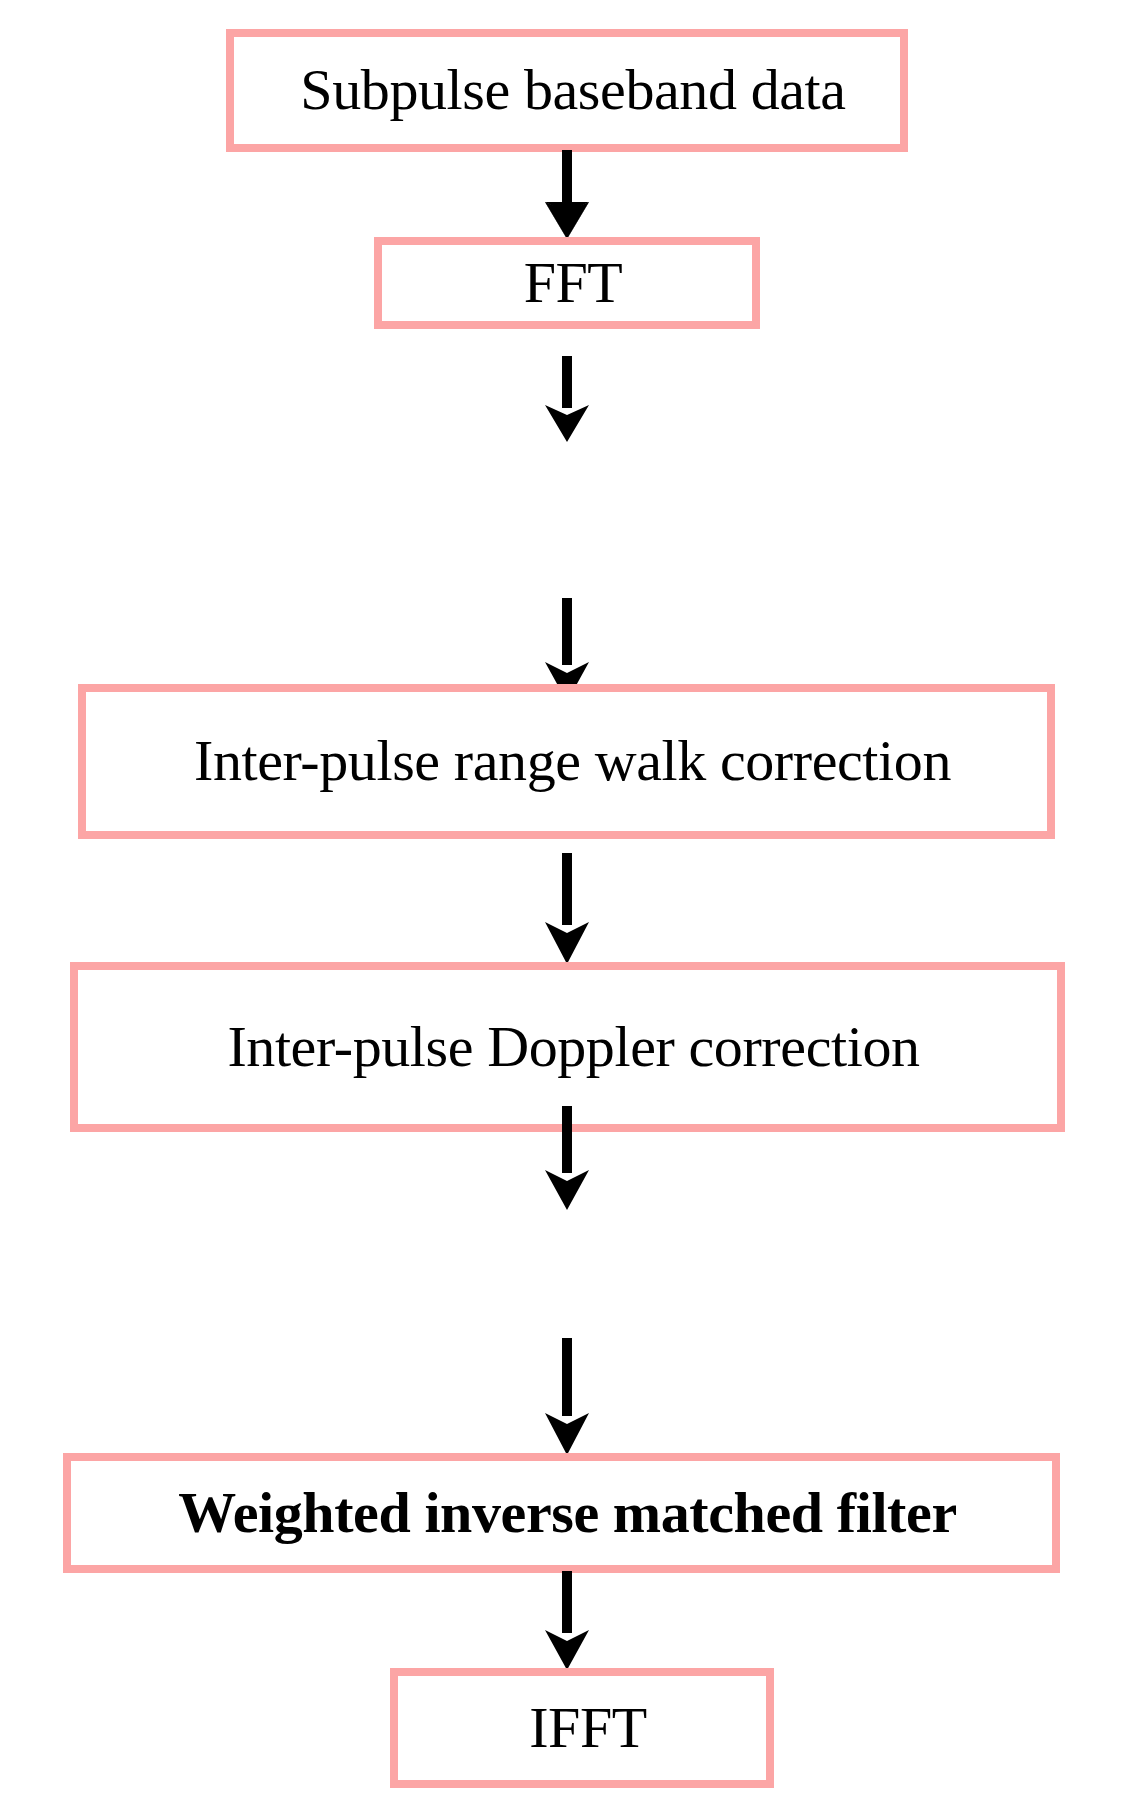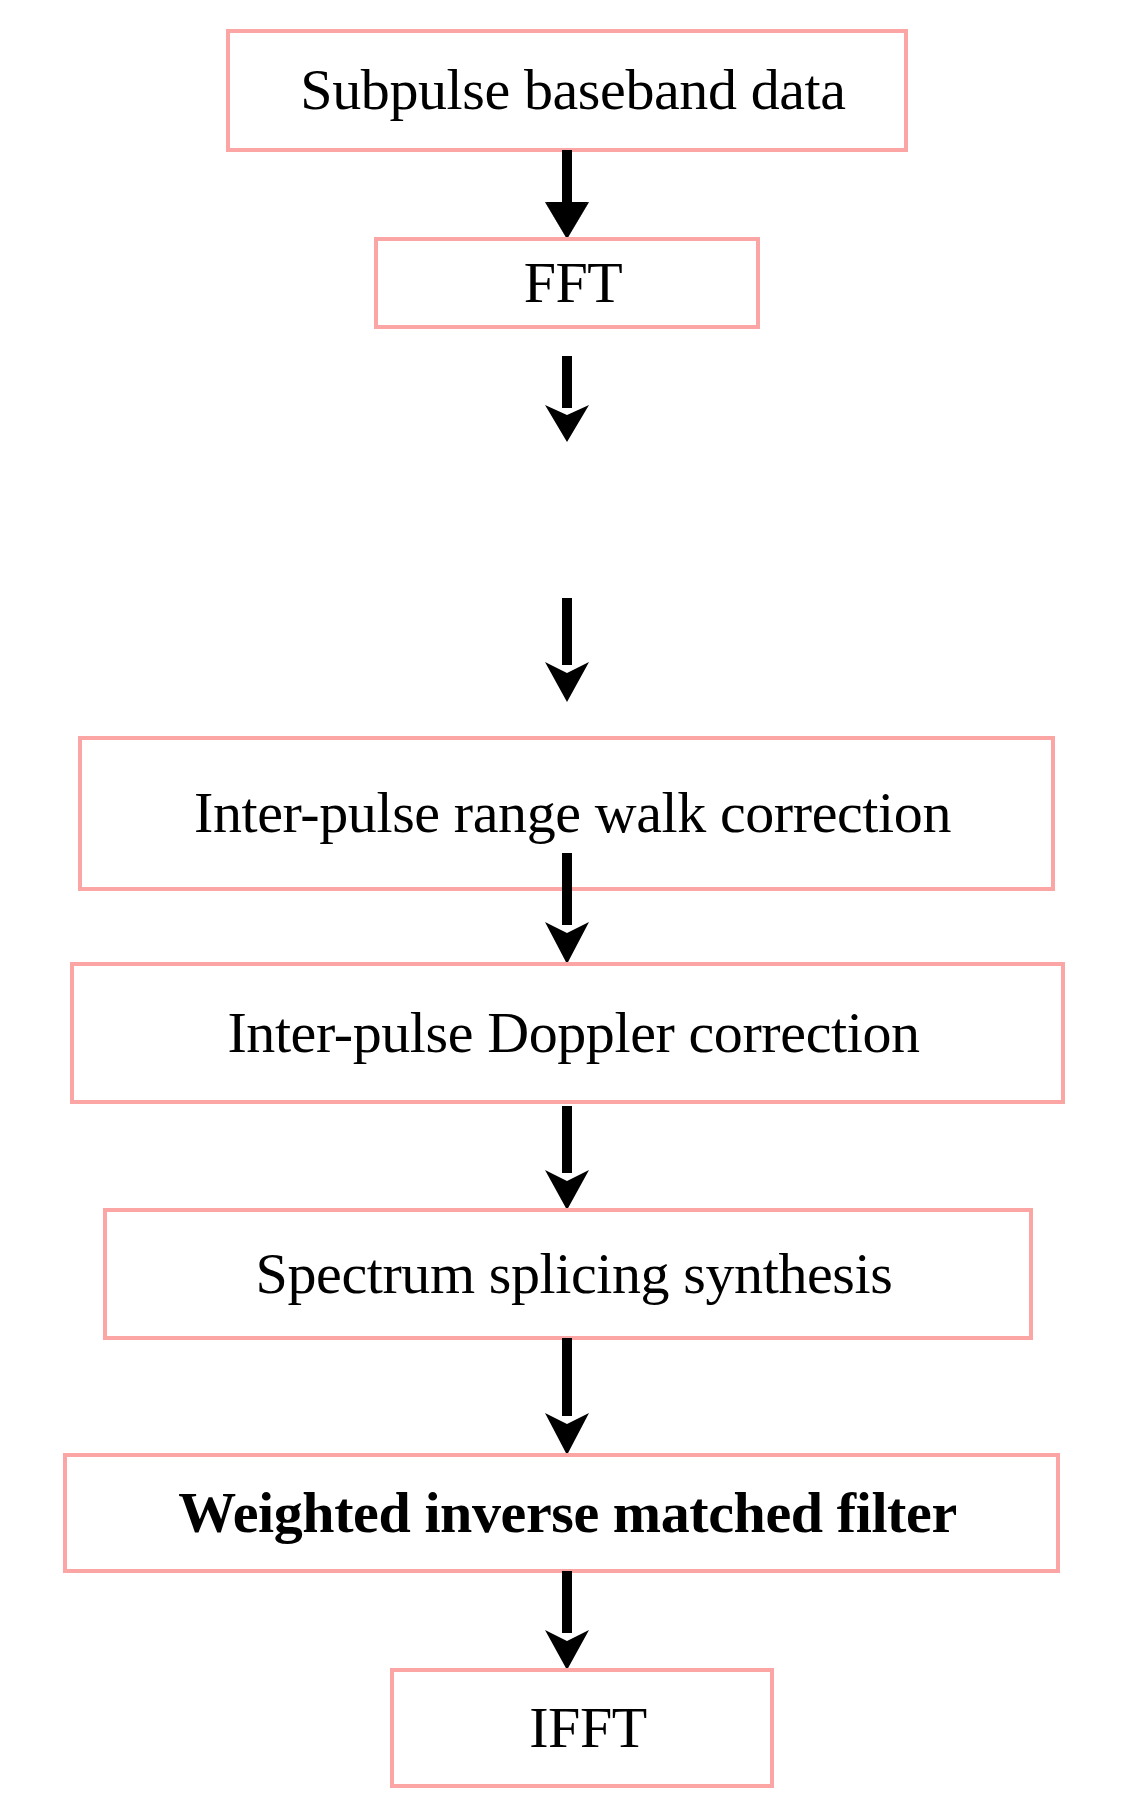--- a/index.html
+++ b/index.html
@@ -20,42 +20,42 @@
     width: 1136px;
     height: 1820px;
     background: #ffffff;
   }
 
   
   .node {
     position: absolute;
     box-sizing: border-box;
     background: #ffffff;
-    border: 4px solid #fca5a5;
+    border: 8px solid #fca5a5;
     display: flex;
     align-items: center;
     justify-content: center;
     text-align: center;
     padding-left: 12px;
   }
   .node .node-label {
     font-family: "Liberation Serif", "DejaVu Serif", serif;
     font-size: 58px;
     line-height: 1.05;
     letter-spacing: -0.4px;
     white-space: nowrap;
     color: #000000;
   }
 
   
   .n1 { left: 226px; top: 29px;   width: 682px;  height: 123px; }
   .n2 { left: 374px; top: 237px;  width: 386px;  height: 92px; justify-content: center; }
   .n3 { left: 38px;  top: 440px;  width: 1060px; height: 160px; }
-  .n4 { left: 78px;  top: 736px;  width: 977px;  height: 155px; }
-  .n5 { left: 70px;  top: 962px;  width: 995px;  height: 142px; }
+  .n4 { left: 78px;  top: 684px;  width: 977px;  height: 155px; }
+  .n5 { left: 70px;  top: 962px;  width: 995px;  height: 170px; }
   .n6 { left: 103px; top: 1208px; width: 930px;  height: 132px; }
   .n7 { left: 63px;  top: 1453px; width: 997px;  height: 120px; font-weight: bold; }
   .n8 { left: 374px; top: 1668px; width: 384px;  height: 120px; margin-left: 16px; }
 
   
   .connector {
     position: absolute;
     left: 545px;           
     width: 44px;
     overflow: visible;
@@ -121,23 +121,20 @@
     <span class="node-label">Inter-pulse Doppler correction</span>
   </div>
 
   <div class="connector c5">
     <svg viewBox="0 0 44 104" preserveAspectRatio="none" aria-hidden="true">
       <rect x="17" y="0" width="10" height="67" fill="#000000"></rect>
       <path d="M22,104 L0,64 L22,75 L44,64 Z" fill="#000000"></path>
     </svg>
   </div>
 
-  <div class="node n6">
-    <span class="node-label">Spectrum splicing synthesis</span>
-  </div>
 
   <div class="connector c6">
     <svg viewBox="0 0 44 117" preserveAspectRatio="none" aria-hidden="true">
       <rect x="17" y="0" width="10" height="78" fill="#000000"></rect>
       <path d="M22,117 L0,75 L22,86 L44,75 Z" fill="#000000"></path>
     </svg>
   </div>
 
   <div class="node n7">
     <span class="node-label">Weighted inverse matched filter</span>

